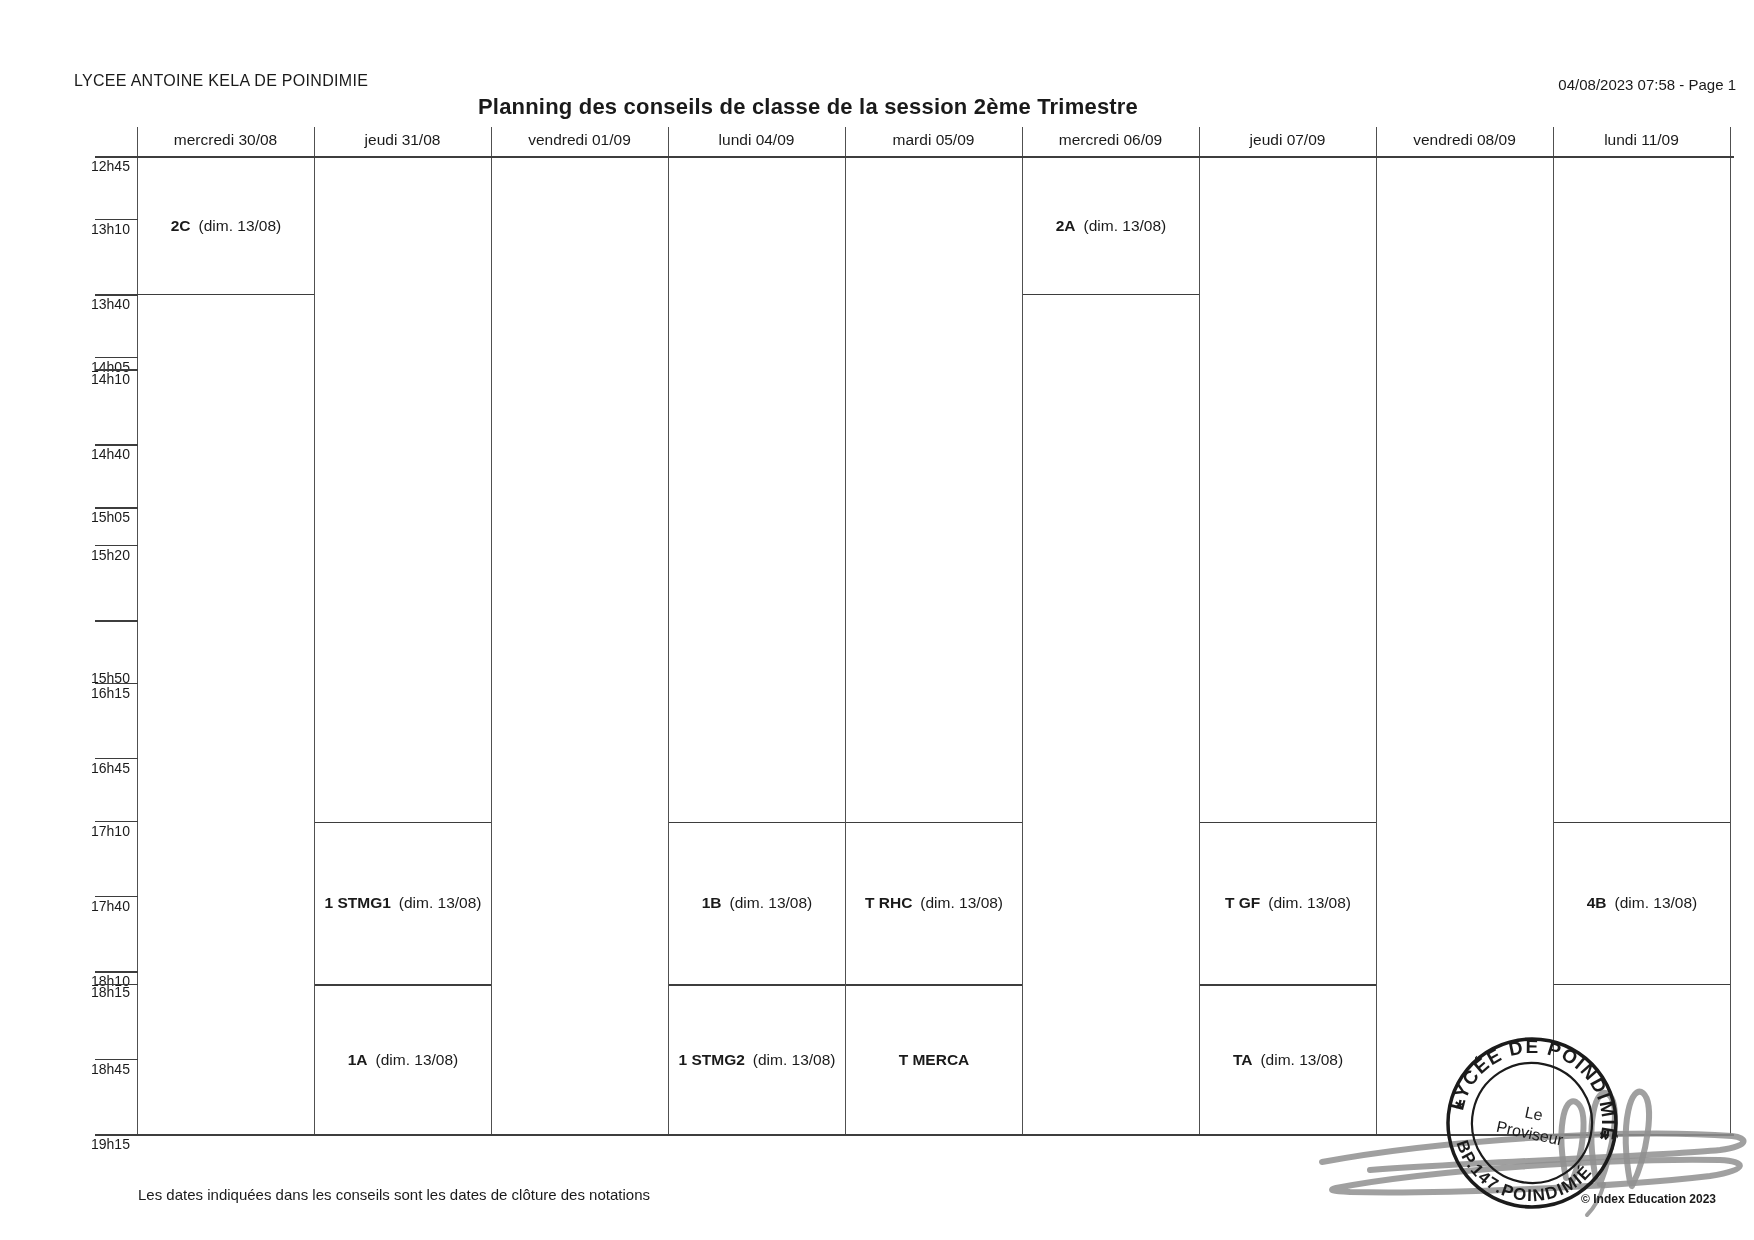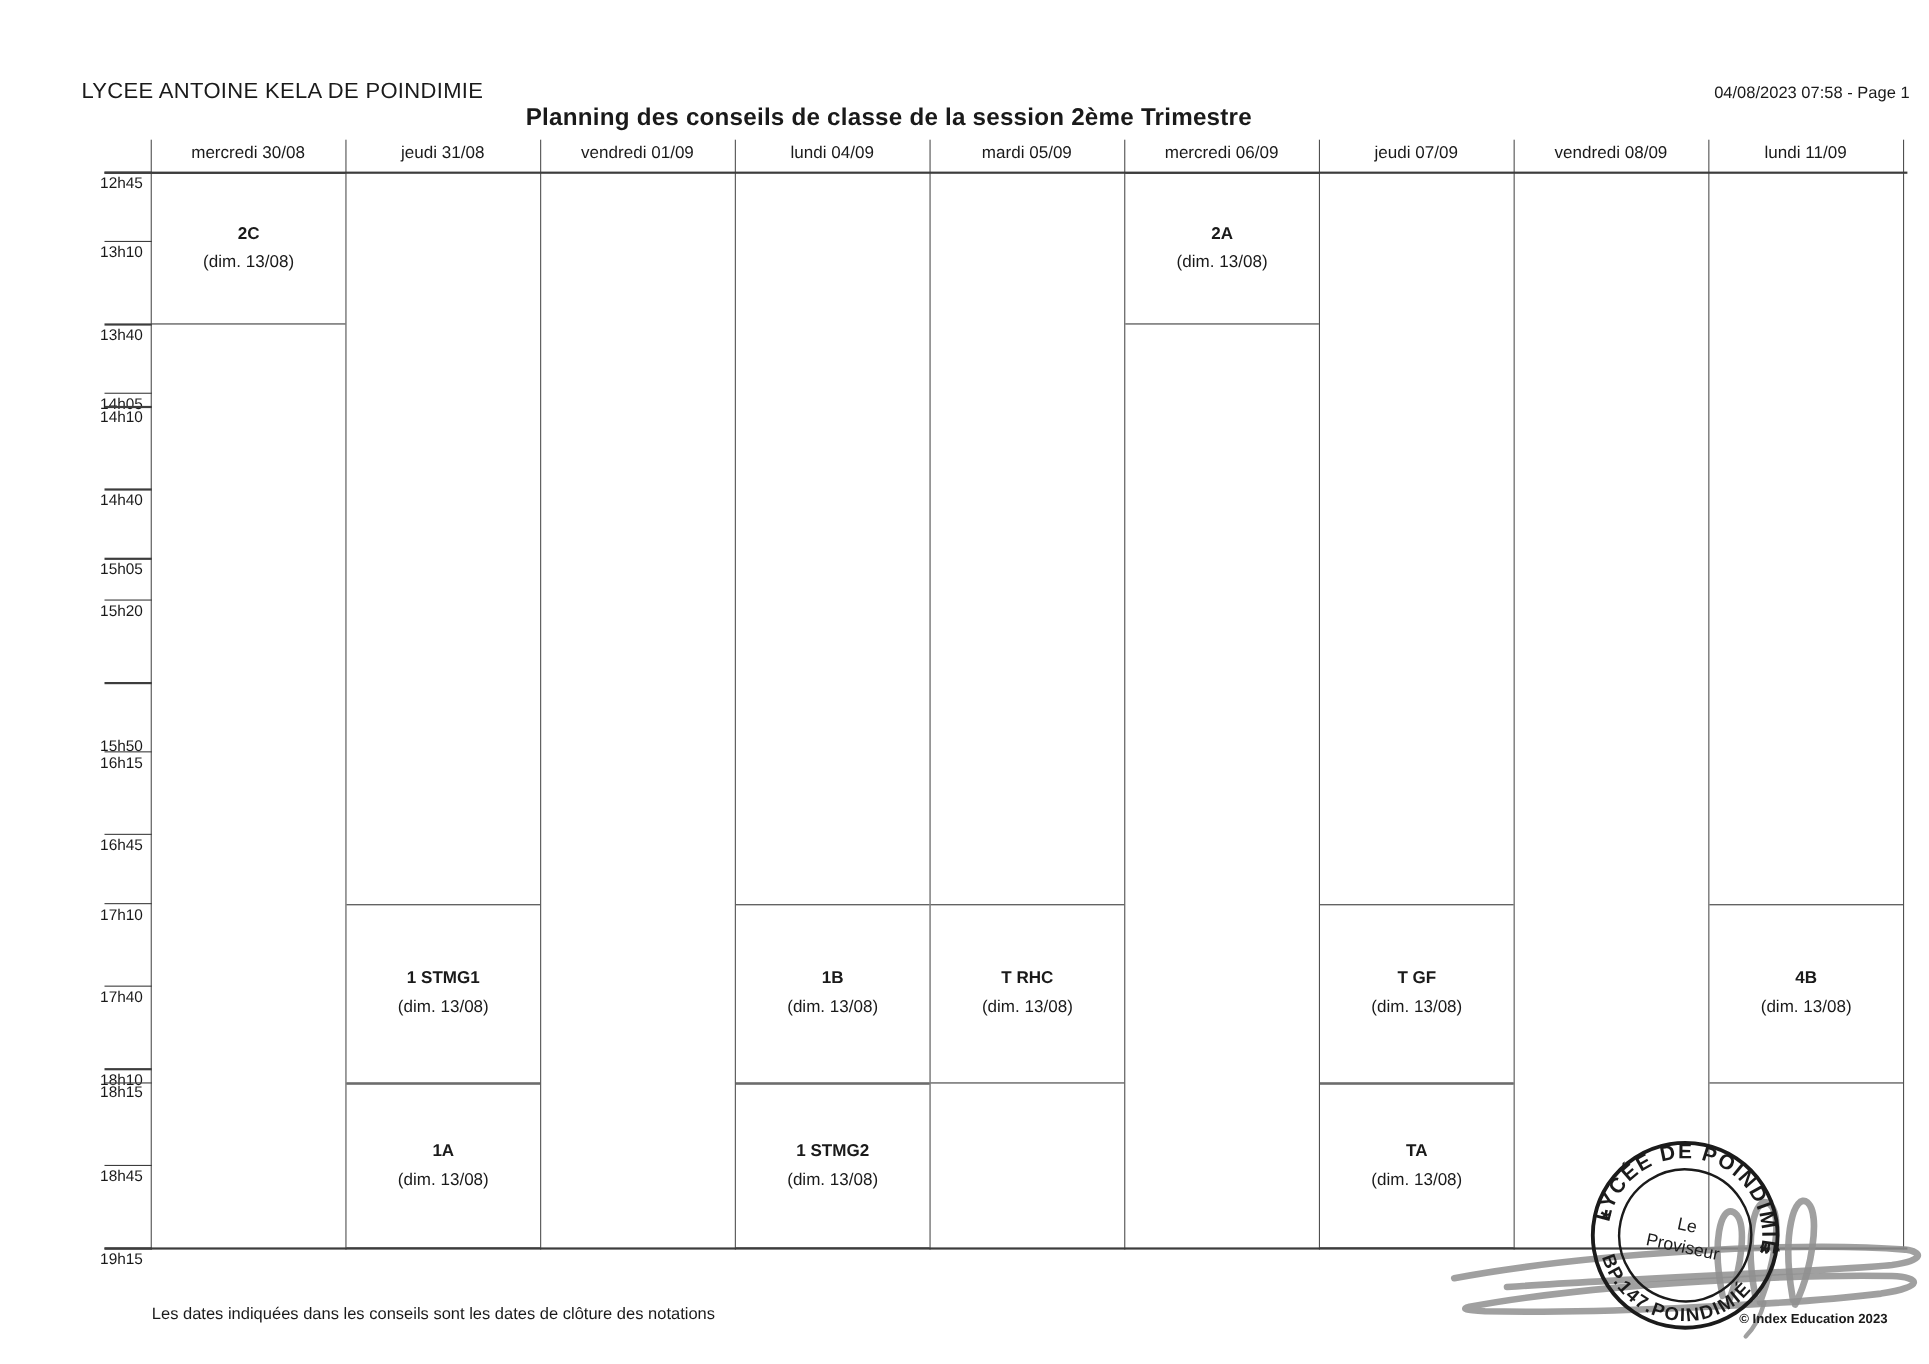--- a/index.html
+++ b/index.html
@@ -4,36 +4,36 @@
 <style>
   :root { --bg:#ffffff; --text:#1a1a1a; --line:#3d3d3d; --ink:#1b1b1b; --sig:#8f8f8f; }
   * { box-sizing: border-box; }
   html,body { margin:0; padding:0; }
   body {
     width:1754px; height:1240px; position:relative; overflow:hidden;
     background:var(--bg); color:var(--text);
     font-family:"Liberation Sans", sans-serif;
   }
   .page { position:absolute; inset:0; }
-  .school { position:absolute; left:74px; top:72px; font-size:20px; letter-spacing:.3px; white-space:nowrap; }
+  .school { position:absolute; left:74px; top:72px; font-size:16px; letter-spacing:.3px; white-space:nowrap; }
   .title { position:absolute; left:808px; top:94px; transform:translateX(-50%); font-size:22px; font-weight:700; white-space:nowrap; letter-spacing:.2px; }
   .datepage { position:absolute; top:76px; right:18px; font-size:15px; white-space:nowrap; }
   .footnote { position:absolute; left:138px; top:1146px; font-size:15px; white-space:nowrap;margin-top:40px; }
   .copyright { position:absolute; right:38px; top:1192px; font-size:12px; font-weight:700; white-space:nowrap; }
 
   #grid { position:absolute; inset:0; }
   .day-label { position:absolute; top:131px; width:177px; text-align:center; font-size:15.5px; white-space:nowrap; }
   .vline { position:absolute; top:127px; height:1009px; width:1.4px; background:var(--line); opacity:.9; }
   .hline { position:absolute; background:var(--line); }
   .underline { left:95px; top:155.5px; width:1639px; height:2.2px; }
   .bottomline { left:95px; top:1134px; width:1639px; height:2.2px; }
   .tick-line { position:absolute; left:95px; width:43px; height:1.6px; background:var(--line); }
   .tick-label { position:absolute; left:91px; width:45px; text-align:right; font-size:14px; line-height:14px; padding-right:17px; }
   .event { position:absolute; border-top:1.2px solid var(--line); border-bottom:1.2px solid var(--line);
-           display:flex; flex-direction:column; align-items:center; justify-content:center; gap:8px; }
+           display:flex; flex-direction:row; align-items:center; justify-content:center; gap:8px; }
   .event .t { font-weight:700; font-size:15.5px; white-space:nowrap; }
   .event .n { font-size:15.5px; white-space:nowrap; }
 
   .stamp-sig { position:absolute; left:1280px; top:1000px; }
   .stamp .ring { stroke:var(--ink); fill:none; }
   .stx { fill:var(--ink); font-weight:700; font-family:"Liberation Sans", sans-serif; letter-spacing:1.5px; }
   .stc { fill:var(--ink); font-size:16px; font-weight:500; font-family:"Liberation Sans", sans-serif; }
   .sig path { stroke:var(--sig); fill:none; opacity:.85; }
 </style>
 </head>
@@ -70,20 +70,23 @@
         <div class="n">(dim. 13/08)</div>
       </div>
       <div class="event" style="left: 669px; top: 984.538px; width: 176px; height: 150.462px;">
         <div class="t">1 STMG2</div>
         <div class="n">(dim. 13/08)</div>
       </div>
       <div class="day-label" style="left: 845px;">mardi 05/09</div>
       <div class="event" style="left: 846px; top: 821.538px; width: 176px; height: 163px;">
         <div class="t">T RHC</div>
         <div class="n">(dim. 13/08)</div>
+      </div>
+      <div class="event" style="left: 846px; top: 984.538px; width: 176px; height: 150.462px;">
+        <div class="t">T MERCA</div>
       </div>
       <div class="day-label" style="left: 1022px;">mercredi 06/09</div>
       <div class="event" style="left: 1023px; top: 157px; width: 176px; height: 137.923px;">
         <div class="t">2A</div>
         <div class="n">(dim. 13/08)</div>
       </div>
       <div class="day-label" style="left: 1199px;">jeudi 07/09</div>
       <div class="event" style="left: 1200px; top: 821.538px; width: 176px; height: 163px;">
         <div class="t">T GF</div>
         <div class="n">(dim. 13/08)</div>

